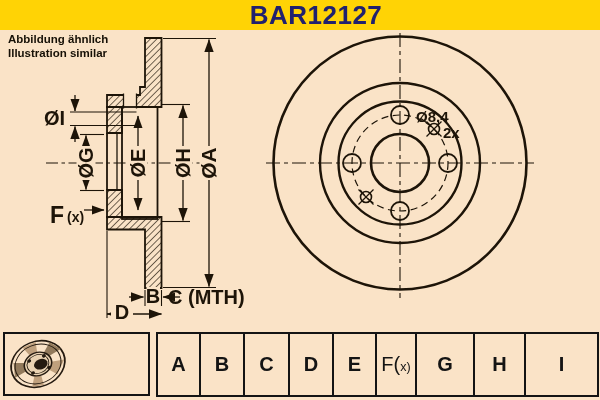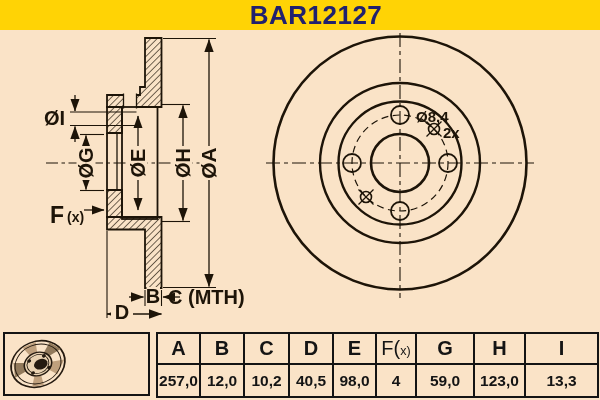--- a/index.html
+++ b/index.html
@@ -42,20 +42,22 @@
   th.fx span::first-letter{font-size:20px;}
 </style>
 </head>
 <body>
 
 <div class="banner">
   <span class="title">BAR12127</span>
 </div>
 
 <div class="note">
+  <div>Abbildung ähnlich</div>
+  <div>Illustration similar</div>
 </div>
 
 <svg class="drawing" width="600" height="400" viewBox="0 0 600 400">
   <defs>
     <pattern id="hatch" patternUnits="userSpaceOnUse" width="4.6" height="4.6" patternTransform="rotate(45)">
       <line x1="0" y1="0" x2="0" y2="4.6" stroke="#1d1408" stroke-width="1.25"></line>
     </pattern>
     <marker id="ah" markerWidth="11" markerHeight="9" refX="9.6" refY="4" orient="auto-start-reverse">
       <path d="M0,0.4 L10,4 L0,7.6 Z" fill="#1d1408"></path>
     </marker>
@@ -197,25 +199,14 @@
     <th>A</th>
     <th>B</th>
     <th>C</th>
     <th>D</th>
     <th>E</th>
     <th class="fx"><span>F(x)</span></th>
     <th>G</th>
     <th>H</th>
     <th>I</th>
   </tr>
-  <tr>
-    <td>257,0</td>
-    <td>12,0</td>
-    <td>10,2</td>
-    <td>40,5</td>
-    <td>98,0</td>
-    <td>4</td>
-    <td>59,0</td>
-    <td>123,0</td>
-    <td>13,3</td>
-  </tr>
 </tbody>
   </table>
 
 </body></html>

